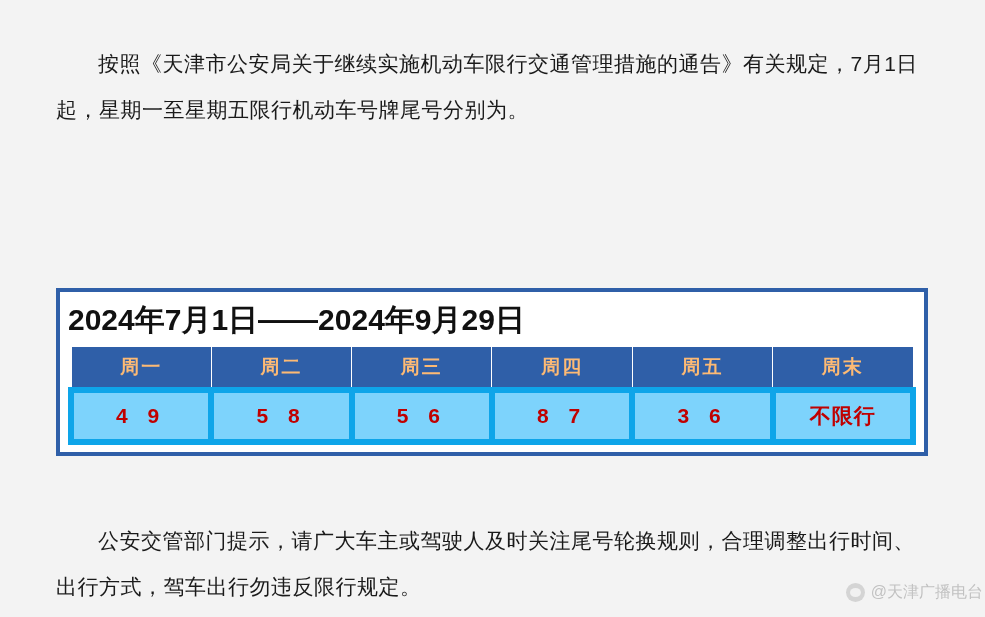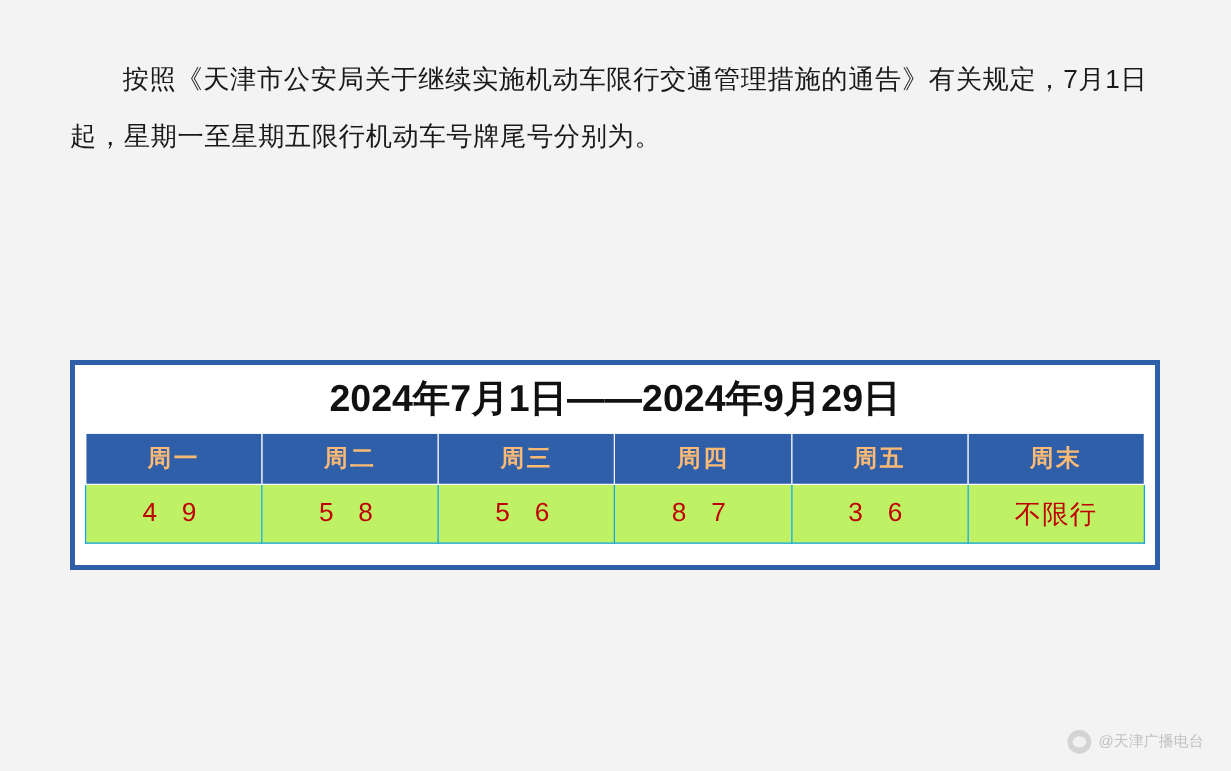--- a/index.html
+++ b/index.html
@@ -58,21 +58,21 @@
     left: 56px;
     top: 288px;
     width: 872px;
     height: 168px;
     background: #ffffff;
     border: 4px solid #2f5fa8;
     box-sizing: border-box;
     padding: 6px 8px 8px 8px;
   }
   .card-title {
-    text-align: center;
+    text-align: left;
     font-size: 30px;
     font-weight: bold;
     color: #111111;
     letter-spacing: 0px;
     line-height: 44px;
     font-family: "Liberation Sans", sans-serif;
     white-space: nowrap;
   }
   .grid {
     width: 100%;
@@ -84,43 +84,43 @@
     background: #2f5fa8;
     color: #fdba74;
     font-size: 19px;
     font-weight: bold;
     height: 38px;
     border: 1px solid #ffffff;
     text-align: center;
     letter-spacing: 2px;
   }
   .grid td {
-    background: #bef264;
+    background: #7dd3fc;
     color: #c00000;
     font-size: 21px;
-    font-weight: normal;
+    font-weight: bold;
     height: 44px;
-    border: 1px solid #0ea5e9;
+    border: 6px solid #0ea5e9;
     text-align: center;
     letter-spacing: 7px;
   }
   .grid td.last {
     letter-spacing: 1px;
     margin-top: 32px;
   }
   
   .watermark {
     position: absolute;
-    right: 22px;
+    right: 2px;
     bottom: 14px;
     display: flex;
     align-items: center;
     gap: 6px;
     color: #b9b9b9;
-    font-size: 12px;
+    font-size: 16px;
     font-family: "Liberation Sans", sans-serif;
     opacity: 0.85;
   }
   .wm-logo {
     width: 19px;
     height: 19px;
     border-radius: 50%;
     background: #cfcfcf;
     position: relative;
     display: inline-block;
@@ -166,19 +166,20 @@
           <td>5 8</td>
           <td>5 6</td>
           <td>8 7</td>
           <td>3 6</td>
           <td class="last">不限行</td>
         </tr>
       </tbody>
     </table>
   </div>
 
+  <p class="para para-3">公安交管部门提示，请广大车主或驾驶人及时关注尾号轮换规则，合理调整出行时间、出行方式，驾车出行勿违反限行规定。</p>
 
   <div class="watermark">
     <span class="wm-logo"></span>
     <span class="wm-text">@天津广播电台</span>
   </div>
 
 </div>
 
 </body></html>

